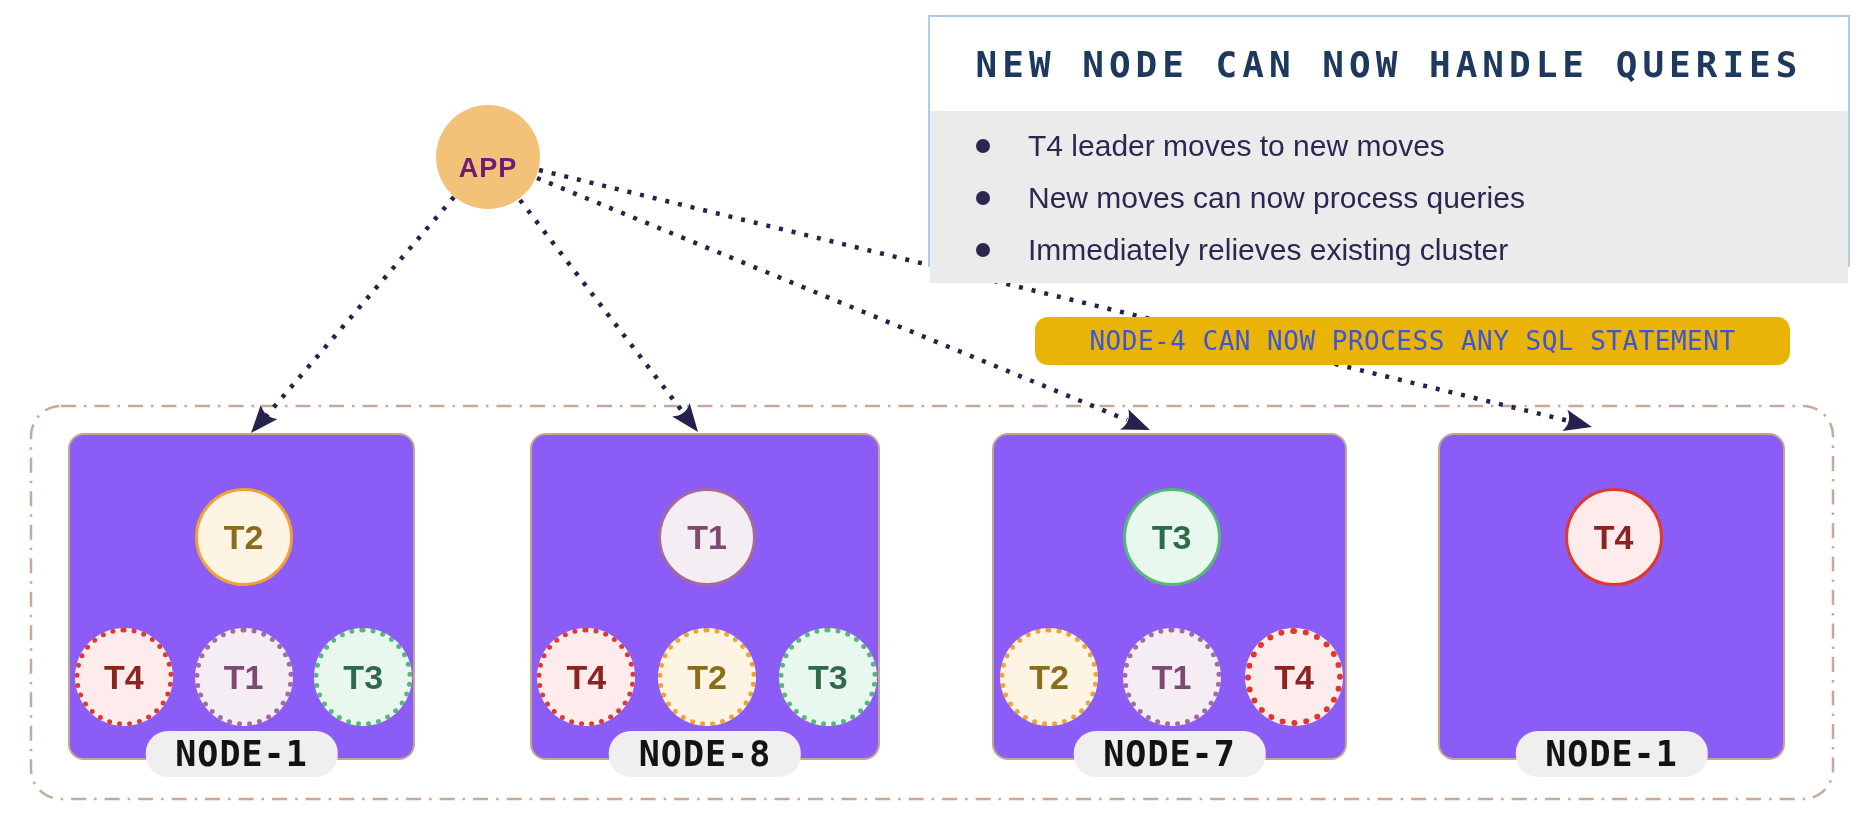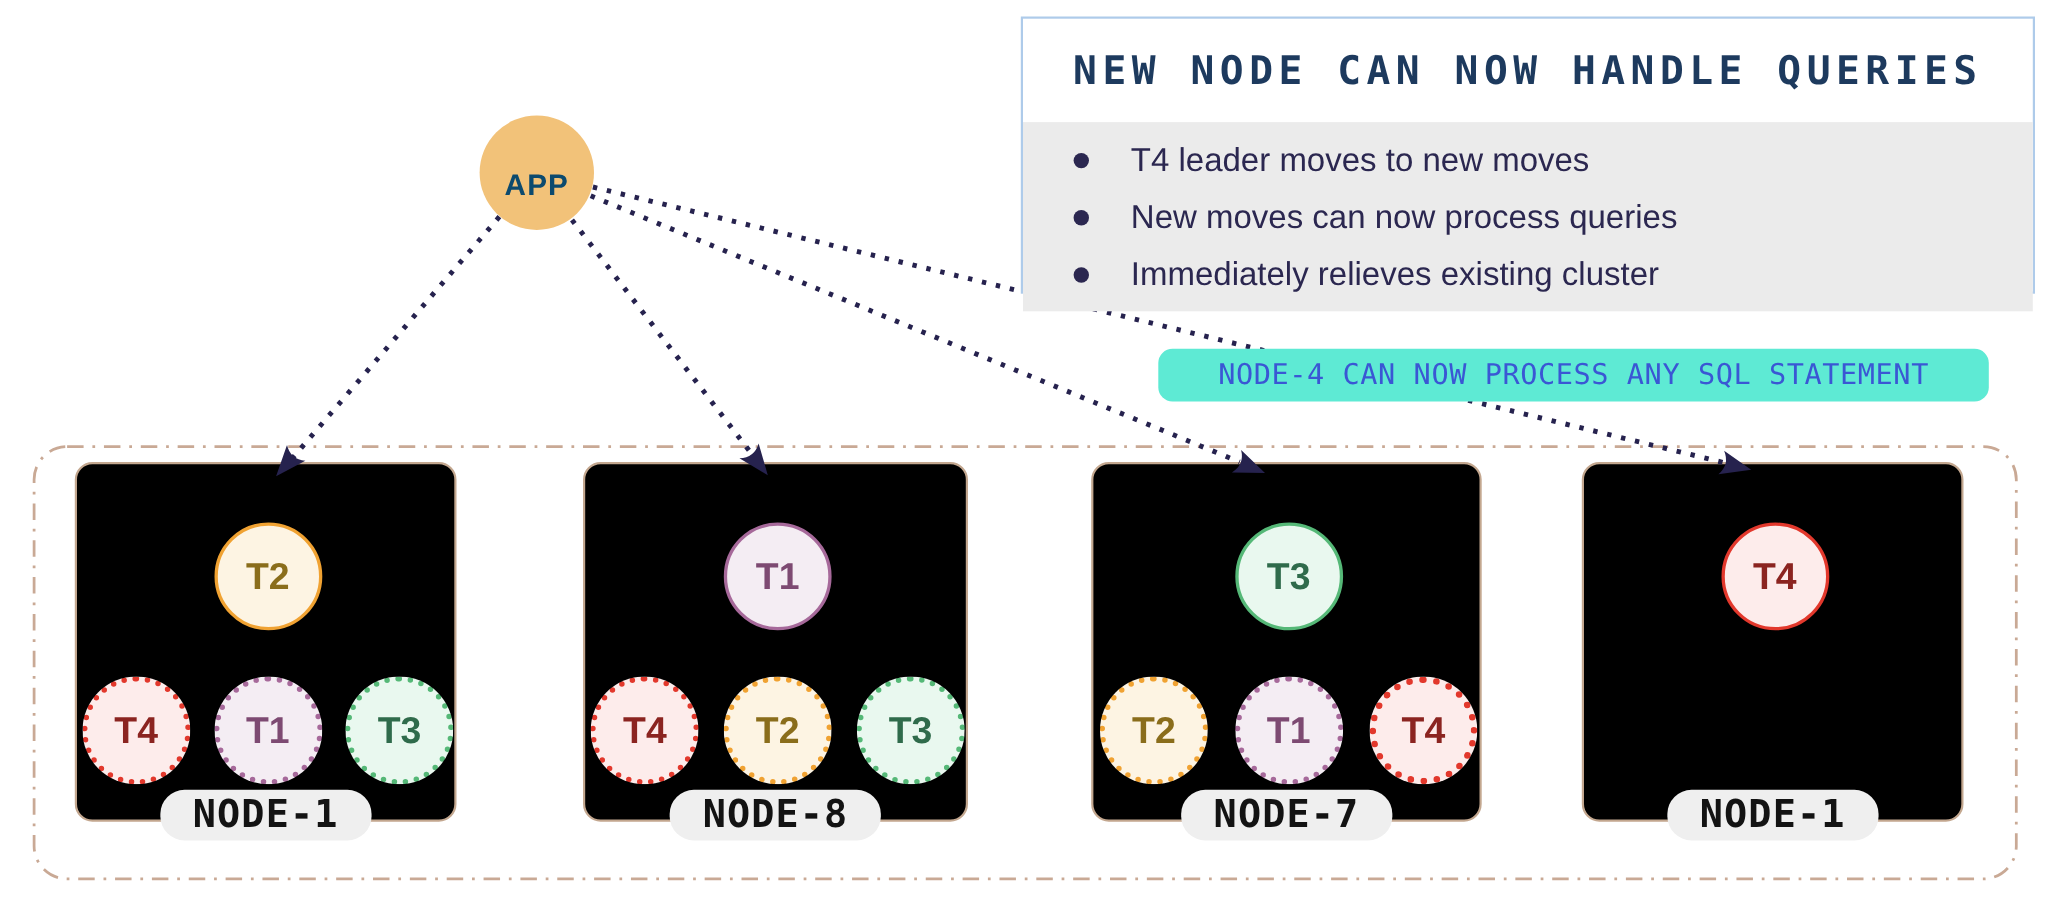--- a/index.html
+++ b/index.html
@@ -8,21 +8,21 @@
     font-family:"Liberation Sans", sans-serif;
   }
   .layer{position:absolute;left:0;top:0;width:1871px;height:833px;}
   svg.layer{pointer-events:none;}
 
   
   .app-circle{
     position:absolute;left:436px;top:105px;width:104px;height:104px;border-radius:50%;
     background:#f2c279;display:flex;align-items:center;justify-content:center;z-index:3;
   }
-  .app-circle span{font-weight:bold;font-size:27px;letter-spacing:1px;color:#0c4a6e;margin-top:22px;}
+  .app-circle span{font-weight:bold;font-size:27px;letter-spacing:1px;color:#701a75;margin-top:22px;}
 
   
   .info-box{
     position:absolute;left:928px;top:15px;width:922px;height:252px;box-sizing:border-box;
     border:2px solid #aecbea;background:#ffffff;z-index:4;
   }
   .info-title{
     height:94px;display:flex;align-items:center;justify-content:center;
     font-family:"DejaVu Sans Mono", monospace;font-weight:bold;font-size:36px;
     letter-spacing:5px;color:#1d3a5e;white-space:nowrap;
@@ -34,30 +34,29 @@
     display:flex;align-items:center;height:52px;
     font-size:30px;color:#2b2750;
   }
   .info-bullets .dot{
     width:14px;height:14px;border-radius:50%;background:#2b2750;margin-right:38px;flex:none;
   }
 
   
   .callout{
     position:absolute;left:1035px;top:317px;width:755px;height:48px;z-index:4;
-    background:#5eead4;border-radius:13px;display:flex;align-items:center;justify-content:center;
+    background:#eab308;border-radius:13px;display:flex;align-items:center;justify-content:center;
     font-family:"DejaVu Sans Mono", monospace;font-size:26px;letter-spacing:0.5px;color:#3a57d4;
     white-space:nowrap;
-    margin-left:18px;
   }
 
   
   .node-box{
-    position:absolute;top:420px;height:327px;box-sizing:border-box;z-index:1;
-    background:#000000;border:2.5px solid #c3a78f;border-radius:16px;text-align:right;
+    position:absolute;top:433px;height:327px;box-sizing:border-box;z-index:1;
+    background:#8b5cf6;border:2.5px solid #c3a78f;border-radius:16px;text-align:right;
   }
   .pill{
     position:absolute;left:50%;bottom:-19px;transform:translateX(-50%);
     background:#efefef;border-radius:22px;padding:3px 30px;white-space:nowrap;
     font-family:"DejaVu Sans Mono", monospace;font-weight:bold;font-size:35px;
     letter-spacing:1px;color:#131313;
   }
   .circle{
     position:absolute;width:98px;height:98px;border-radius:50%;box-sizing:border-box;
     display:flex;align-items:center;justify-content:center;

